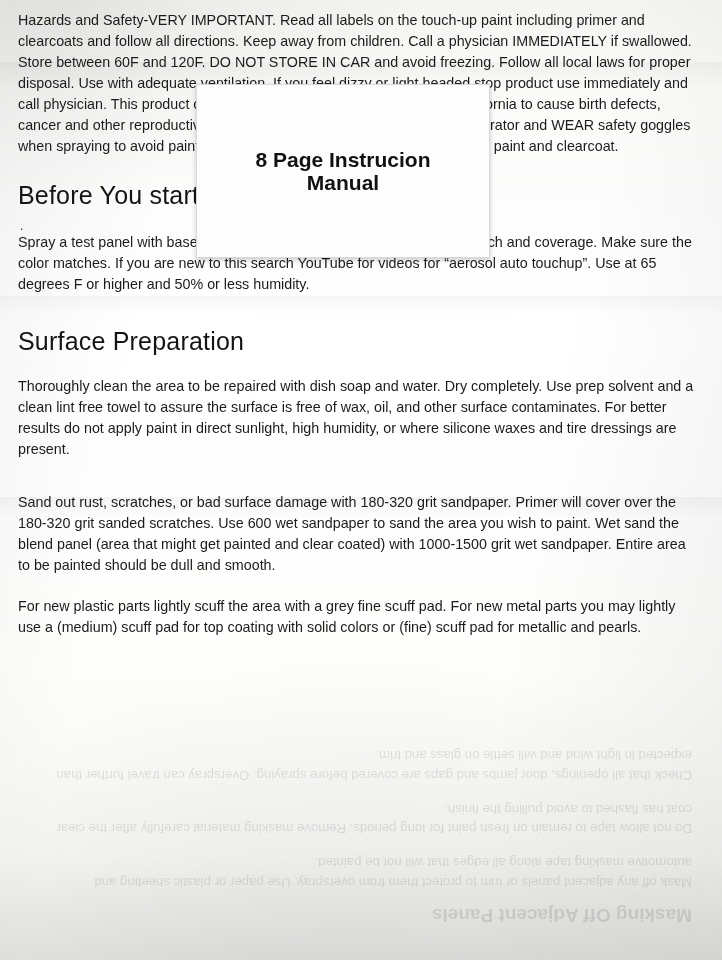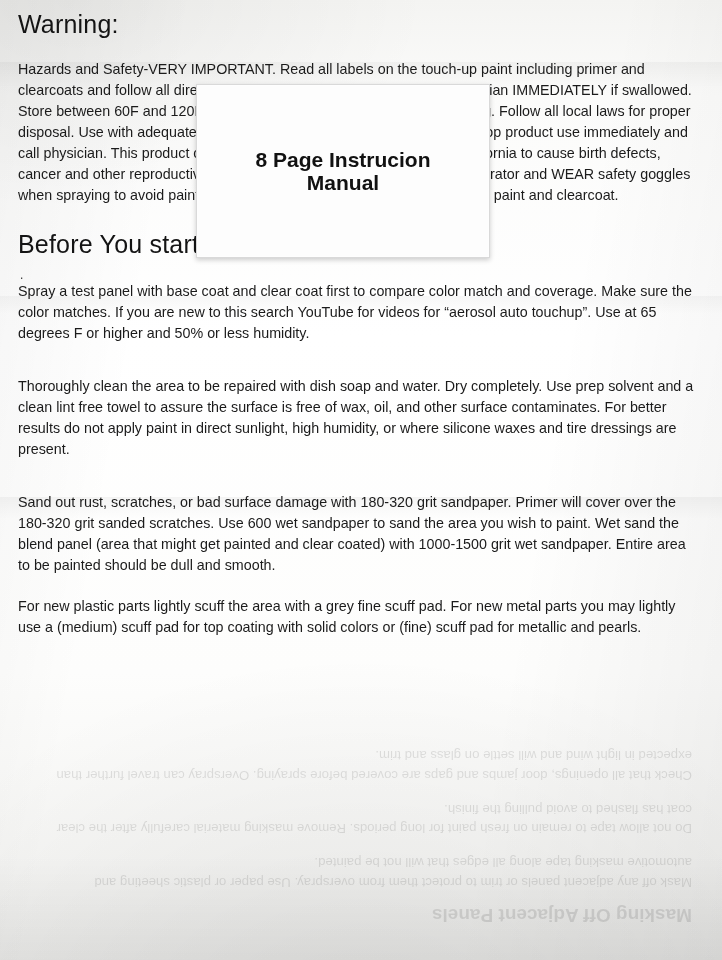--- a/index.html
+++ b/index.html
@@ -143,35 +143,35 @@
 </div>
 
 <div class="band band-a"></div>
 <div class="band band-b"></div>
 <div class="band band-c"></div>
 <div class="band band-d"></div>
 
 <div class="content">
 
   <section class="warn-block">
-    <h1 class="section">Warning:</h1>
     <p class="body occluded">Hazards and Safety-VERY IMPORTANT. Read all labels on the touch-up paint including primer and clearcoats and follow all directions. Keep away from children. Call a physician IMMEDIATELY if swallowed. Store between 60F and 120F. DO NOT STORE IN CAR and avoid freezing. Follow all local laws for proper disposal. Use with adequate ventilation. If you feel dizzy or light headed stop product use immediately and call physician. This product contains chemicals known to the State of California to cause birth defects, cancer and other reproductive harm. WEAR an approved active paint respirator and WEAR safety goggles when spraying to avoid paint getting in your eyes. This includes the primer, paint and clearcoat.</p>
   </section>
 
   <div class="sec-gap"></div>
 
   <section>
     <h1 class="section tight">Before You start:</h1>
     <p class="dot">.</p>
     <p class="body">Spray a test panel with base coat and clear coat first to compare color match and coverage. Make sure the color matches.  If you are new to this search YouTube for videos for “aerosol auto touchup”.  Use at 65 degrees F or higher and 50% or less humidity.</p>
   </section>
 
   <div class="sec-gap-lg"></div>
 
   <section>
+    <h1 class="section">Surface Preparation</h1>
     <p class="body">Thoroughly clean the area to be repaired with dish soap and water.  Dry completely. Use prep solvent and a clean lint free towel to assure the surface is free of wax, oil, and other surface contaminates. For better results do not apply paint in direct sunlight, high humidity, or where silicone waxes and tire dressings are present.</p>
   </section>
 
   <div class="sec-gap-lg"></div>
 
   <section>
     <p class="body">Sand out rust, scratches, or bad surface damage with 180-320 grit sandpaper. Primer will cover over the 180-320 grit sanded scratches. Use 600 wet sandpaper to sand the area you wish to paint. Wet sand the blend panel (area that might get painted and clear coated) with 1000-1500 grit wet sandpaper. Entire area to be painted should be dull and smooth.</p>
     <div style="height:10px"></div>
     <p class="body">For new plastic parts lightly scuff the area with a grey fine scuff pad. For new metal parts you may lightly use a (medium) scuff pad for top coating with solid colors or (fine) scuff pad for metallic and pearls.</p>
   </section>

